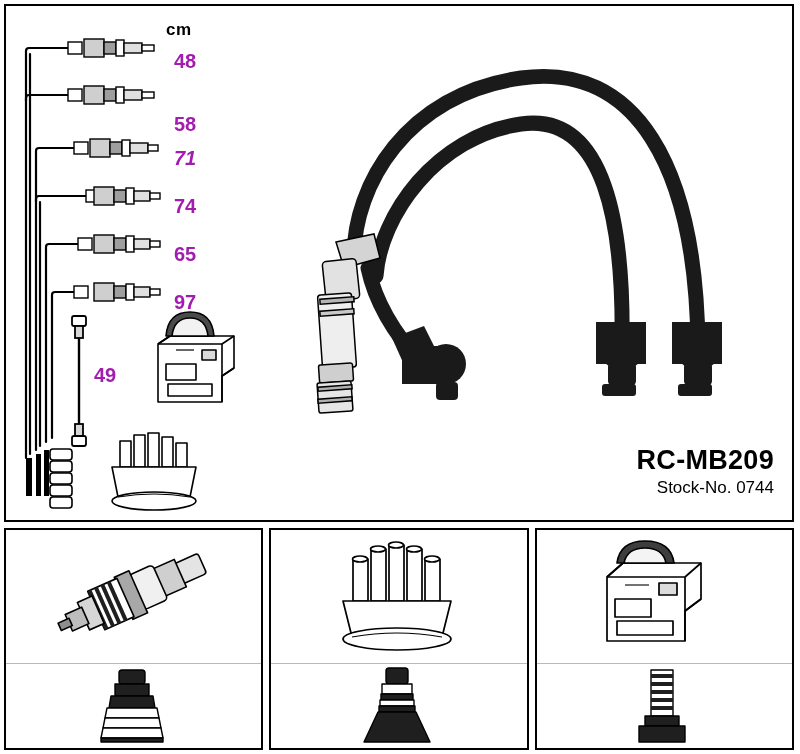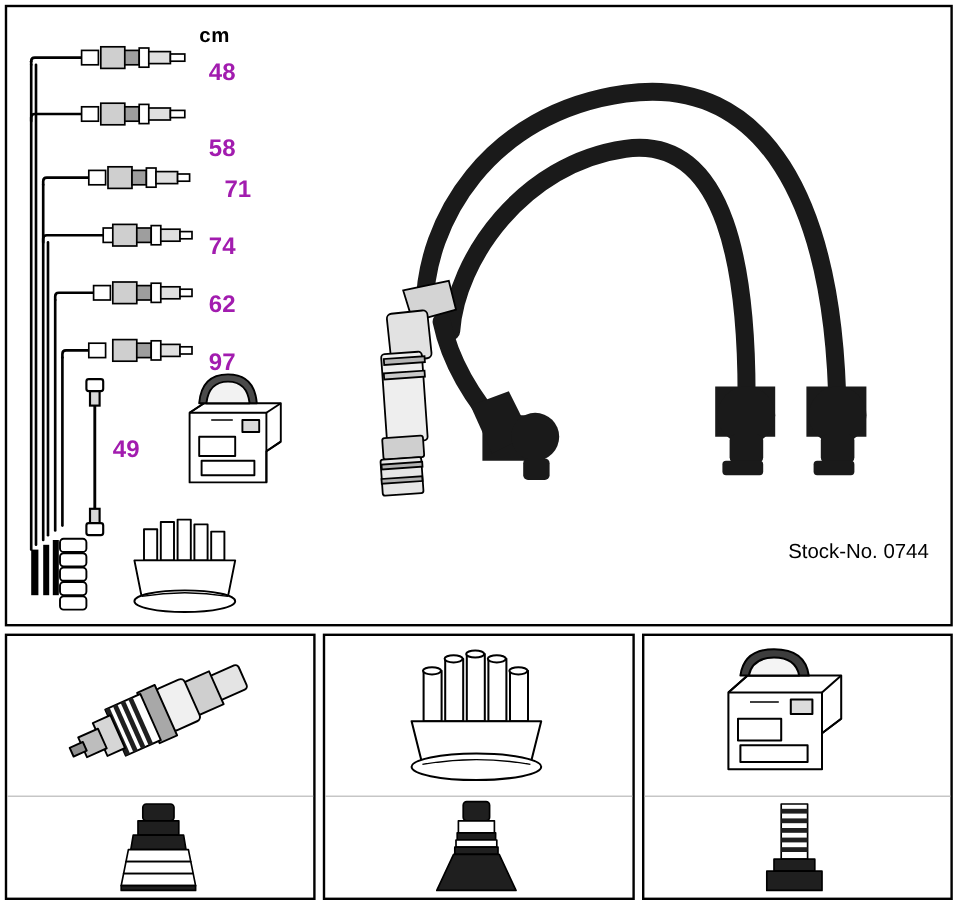--- a/index.html
+++ b/index.html
@@ -207,23 +207,23 @@
         <rect x="66" y="310" width="14" height="10" rx="2" fill="#ffffff"></rect>
         <rect x="69" y="320" width="8" height="12" fill="#d8d8d8"></rect>
         <path d="M73,332 L73,418" fill="none" stroke-width="2.4"></path>
         <rect x="69" y="418" width="8" height="12" fill="#d8d8d8"></rect>
         <rect x="66" y="430" width="14" height="10" rx="2" fill="#ffffff"></rect>
       </g>
     </svg>
 
     <div class="len-label" style="left:168px;top:44px;">48</div>
     <div class="len-label" style="left:168px;top:91px;margin-top:16px;">58</div>
-    <div class="len-label" style="left:181px;top:141px;">71</div>
+    <div class="len-label" style="left:168px;top:141px;font-style:italic;">71</div>
     <div class="len-label" style="left:168px;top:189px;text-align:center;">74</div>
-    <div class="len-label" style="left:168px;top:237px;">62</div>
+    <div class="len-label" style="left:168px;top:237px;">65</div>
     <div class="len-label" style="left:168px;top:285px;text-align:right;">97</div>
     <div class="len-label" style="left:88px;top:358px;">49</div>
 
     <svg class="abs" style="left:140px;top:300px;" width="100" height="110" viewBox="0 0 100 110">
       <g stroke="#000" stroke-width="1.6" stroke-linejoin="round">
         <path d="M12,38 L12,96 L76,96 L76,70 L88,62 L88,30 L24,30 Z" fill="#ffffff"></path>
         <path d="M12,38 L24,30" fill="none"></path>
         <path d="M76,70 L88,62" fill="none"></path>
         <path d="M12,38 L76,38 L76,96" fill="none"></path>
         <path d="M76,38 L88,30" fill="none"></path>
@@ -287,20 +287,21 @@
 
       <g>
         <path d="M366,276 L416,276 L416,318 L366,318 Z" fill="#1a1a1a"></path>
         <circle cx="392" cy="300" r="24" fill="#1a1a1a"></circle>
         <rect x="378" y="316" width="28" height="24" rx="5" fill="#1a1a1a"></rect>
         <rect x="372" y="338" width="34" height="12" rx="3" fill="#1a1a1a"></rect>
       </g>
     </svg>
 
     <div class="part-name">
+      <div class="pn">RC-MB209</div>
       <div class="sn">Stock-No. 0744</div>
     </div>
   </div>
 
   <div class="bottom-row">
 
     <div class="bottom-box">
       <div class="divider"></div>
       <div class="cell-top">
         <svg width="200" height="120" viewBox="0 0 200 120">

